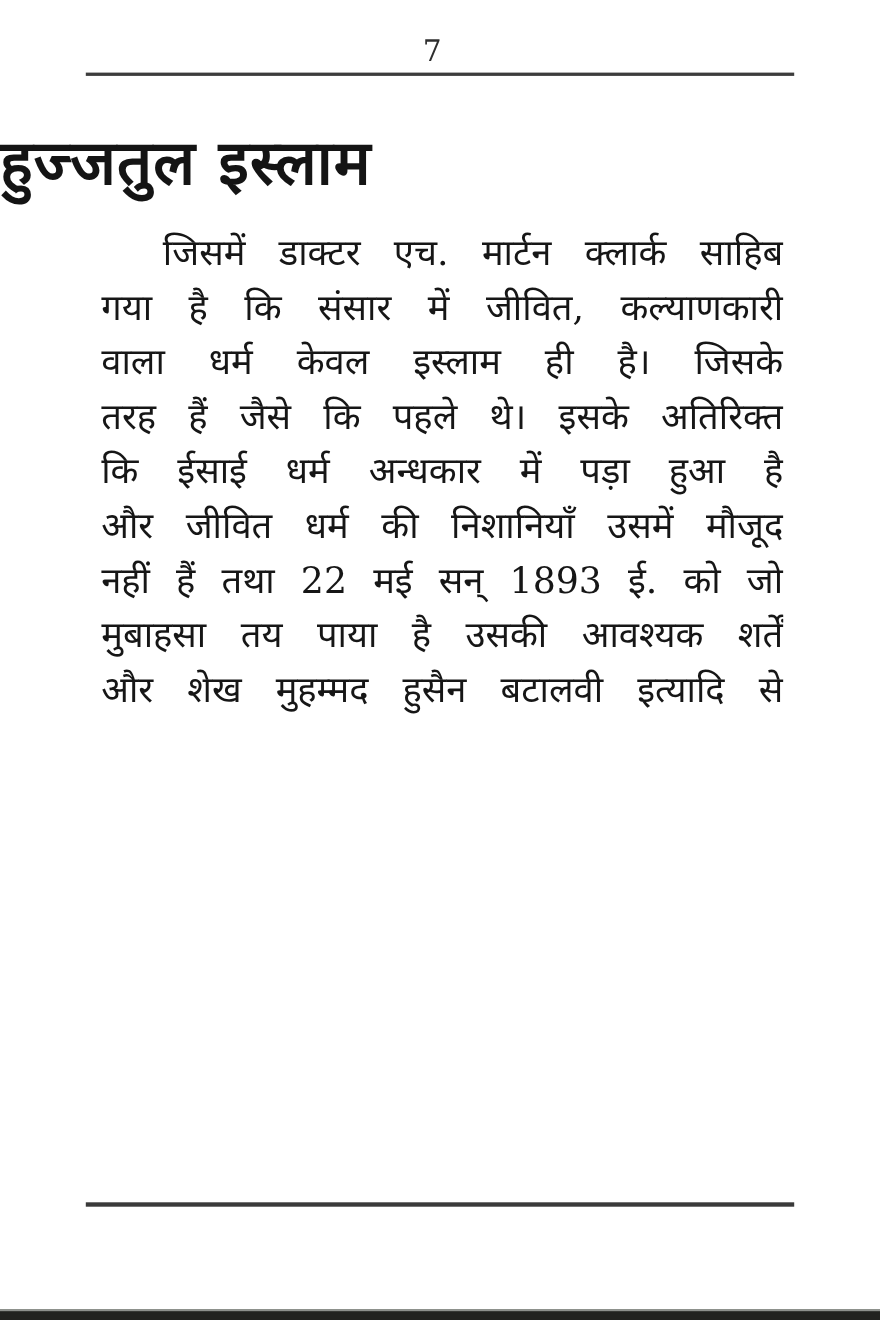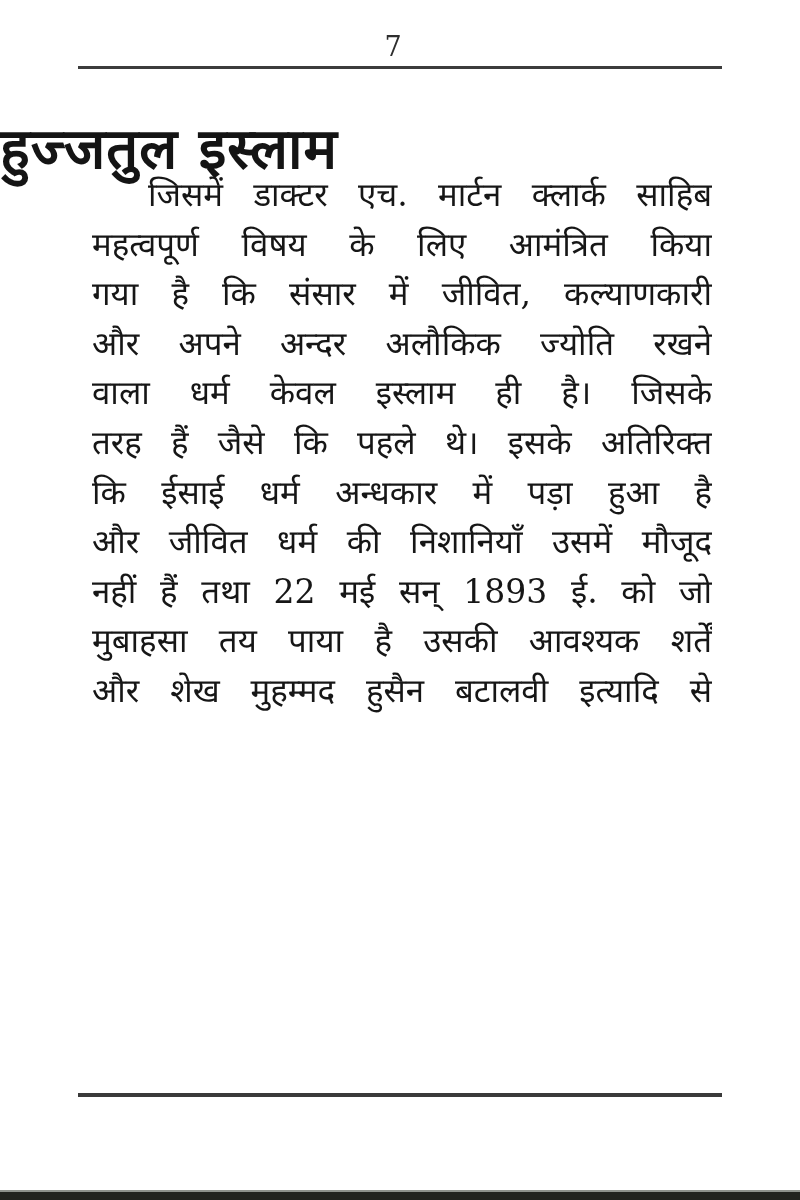--- a/index.html
+++ b/index.html
@@ -58,20 +58,21 @@
     height: 49.6px;
     line-height: 49.6px;
     text-align: justify;
     text-align-last: justify;
     text-justify: inter-word;
     overflow: hidden;
     white-space: nowrap;
   }
   .body-line:first-child {
     text-indent: 56px;
+    margin-top: 35px;
   }
   .bottom-rule {
     position: absolute;
     top: 1093px;
     left: 78px;
     width: 644px;
     height: 4px;
     background: #3a3a3a;
   }
   .scan-edge {
@@ -90,23 +91,21 @@
 
 <div class="page">
   <div class="page-number">7</div>
 
   <div class="top-rule"></div>
 
   <h1 class="page-title">हुज्जतुल इस्लाम</h1>
 
   <div class="body-text">
       <div class="body-line">जिसमें डाक्टर एच. मार्टन क्लार्क साहिब</div>
-      <div class="body-line">महत्वपूर्ण विषय के लिए आमंत्रित किया</div>
       <div class="body-line">गया है कि संसार में जीवित, कल्याणकारी</div>
-      <div class="body-line">और अपने अन्दर अलौकिक ज्योति रखने</div>
       <div class="body-line">वाला धर्म केवल इस्लाम ही है। जिसके</div>
       <div class="body-line">तरह हैं जैसे कि पहले थे। इसके अतिरिक्त</div>
       <div class="body-line">कि ईसाई धर्म अन्धकार में पड़ा हुआ है</div>
       <div class="body-line">और जीवित धर्म की निशानियाँ उसमें मौजूद</div>
       <div class="body-line">नहीं हैं तथा 22 मई सन् 1893 ई. को जो</div>
       <div class="body-line">मुबाहसा तय पाया है उसकी आवश्यक शर्तें</div>
       <div class="body-line">और शेख मुहम्मद हुसैन बटालवी इत्यादि से</div>
     </div>
 
   <div class="bottom-rule"></div>

